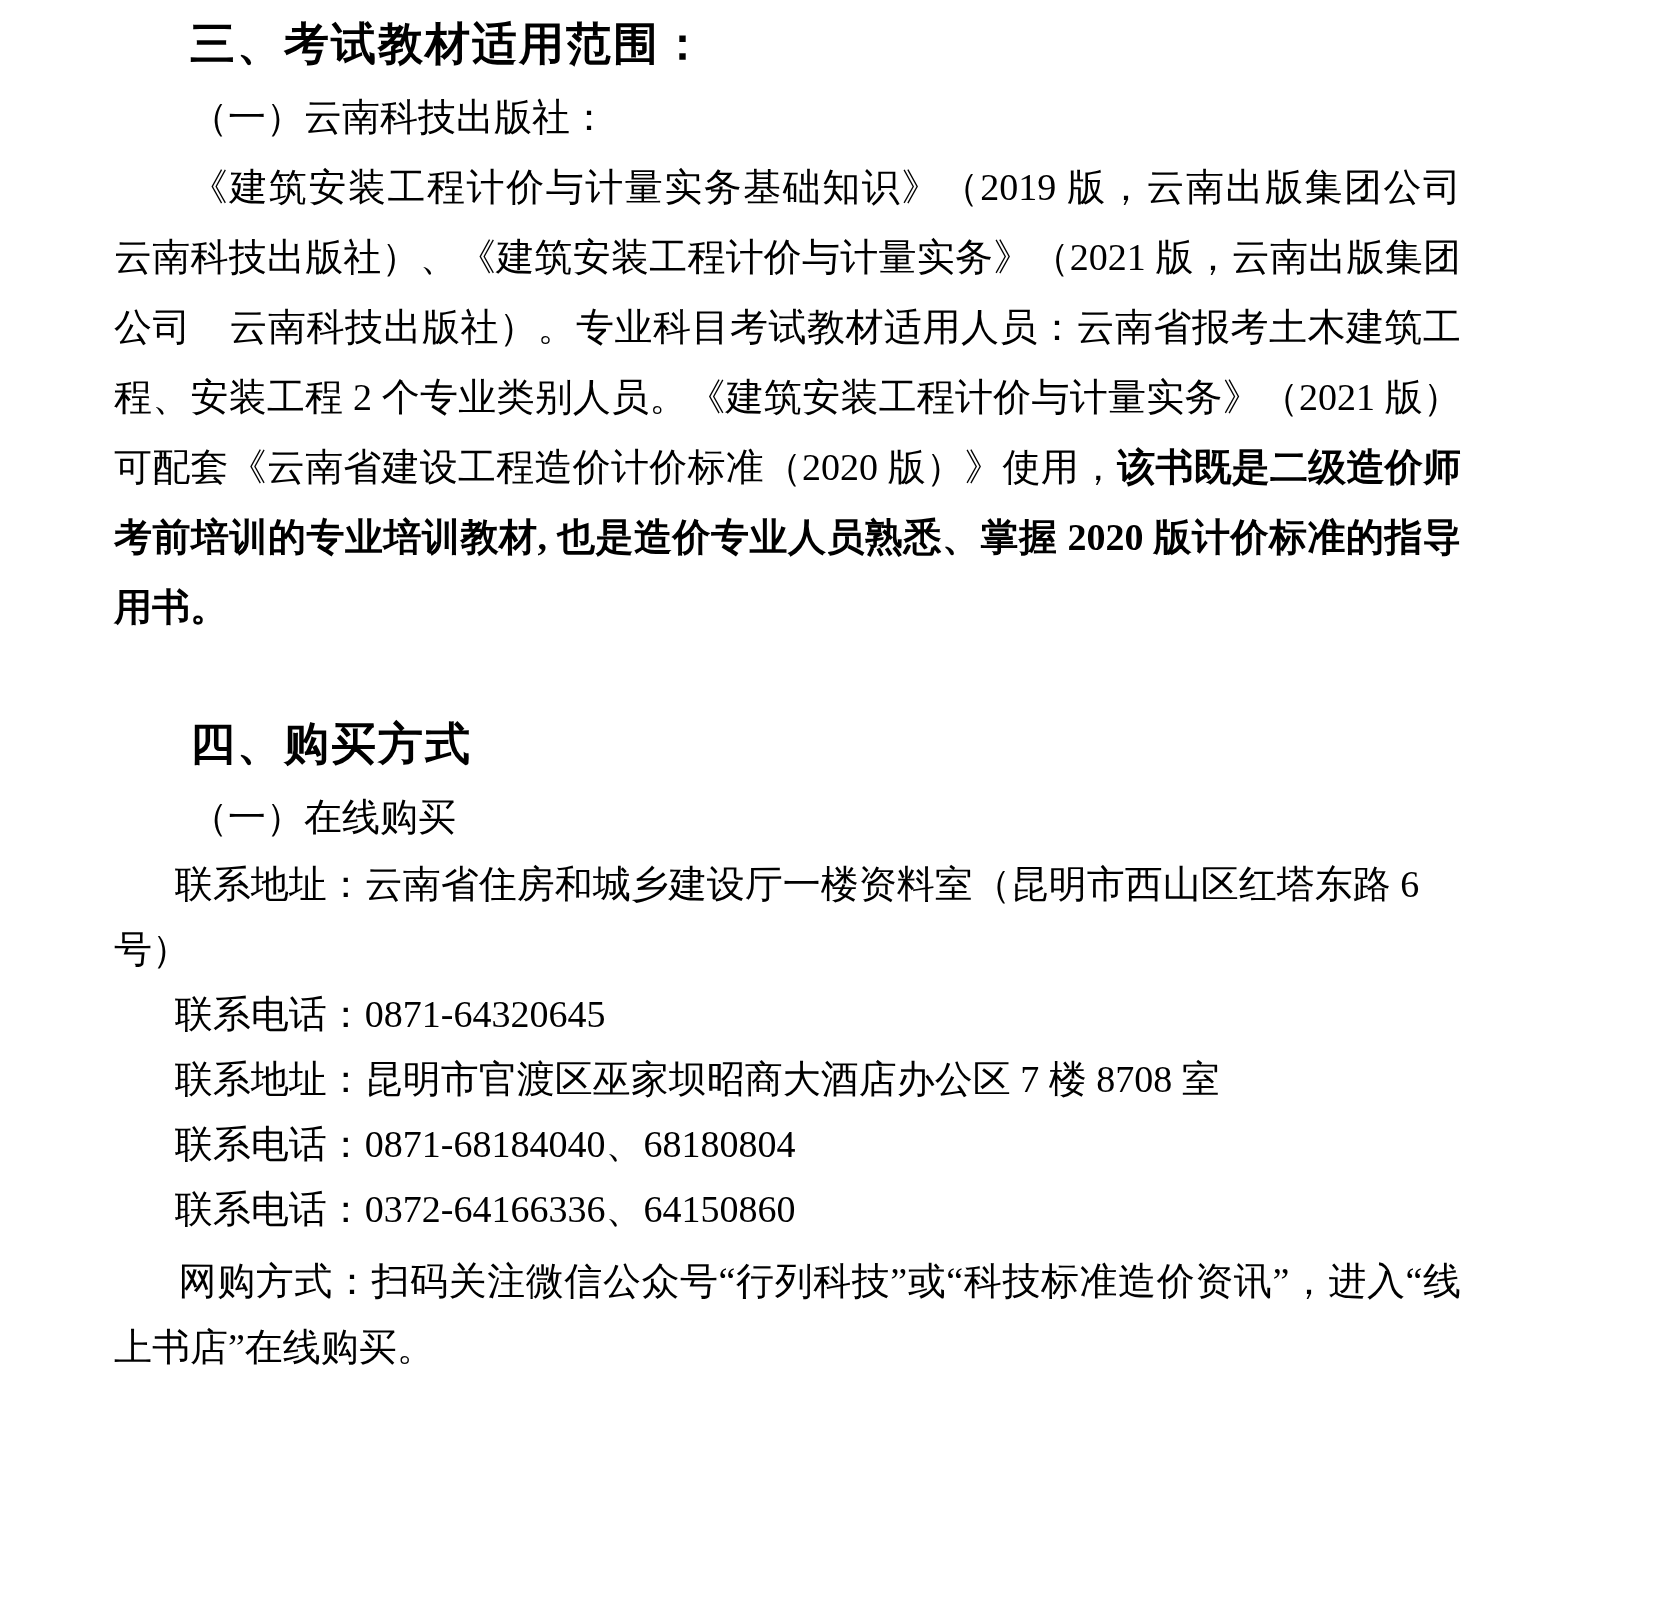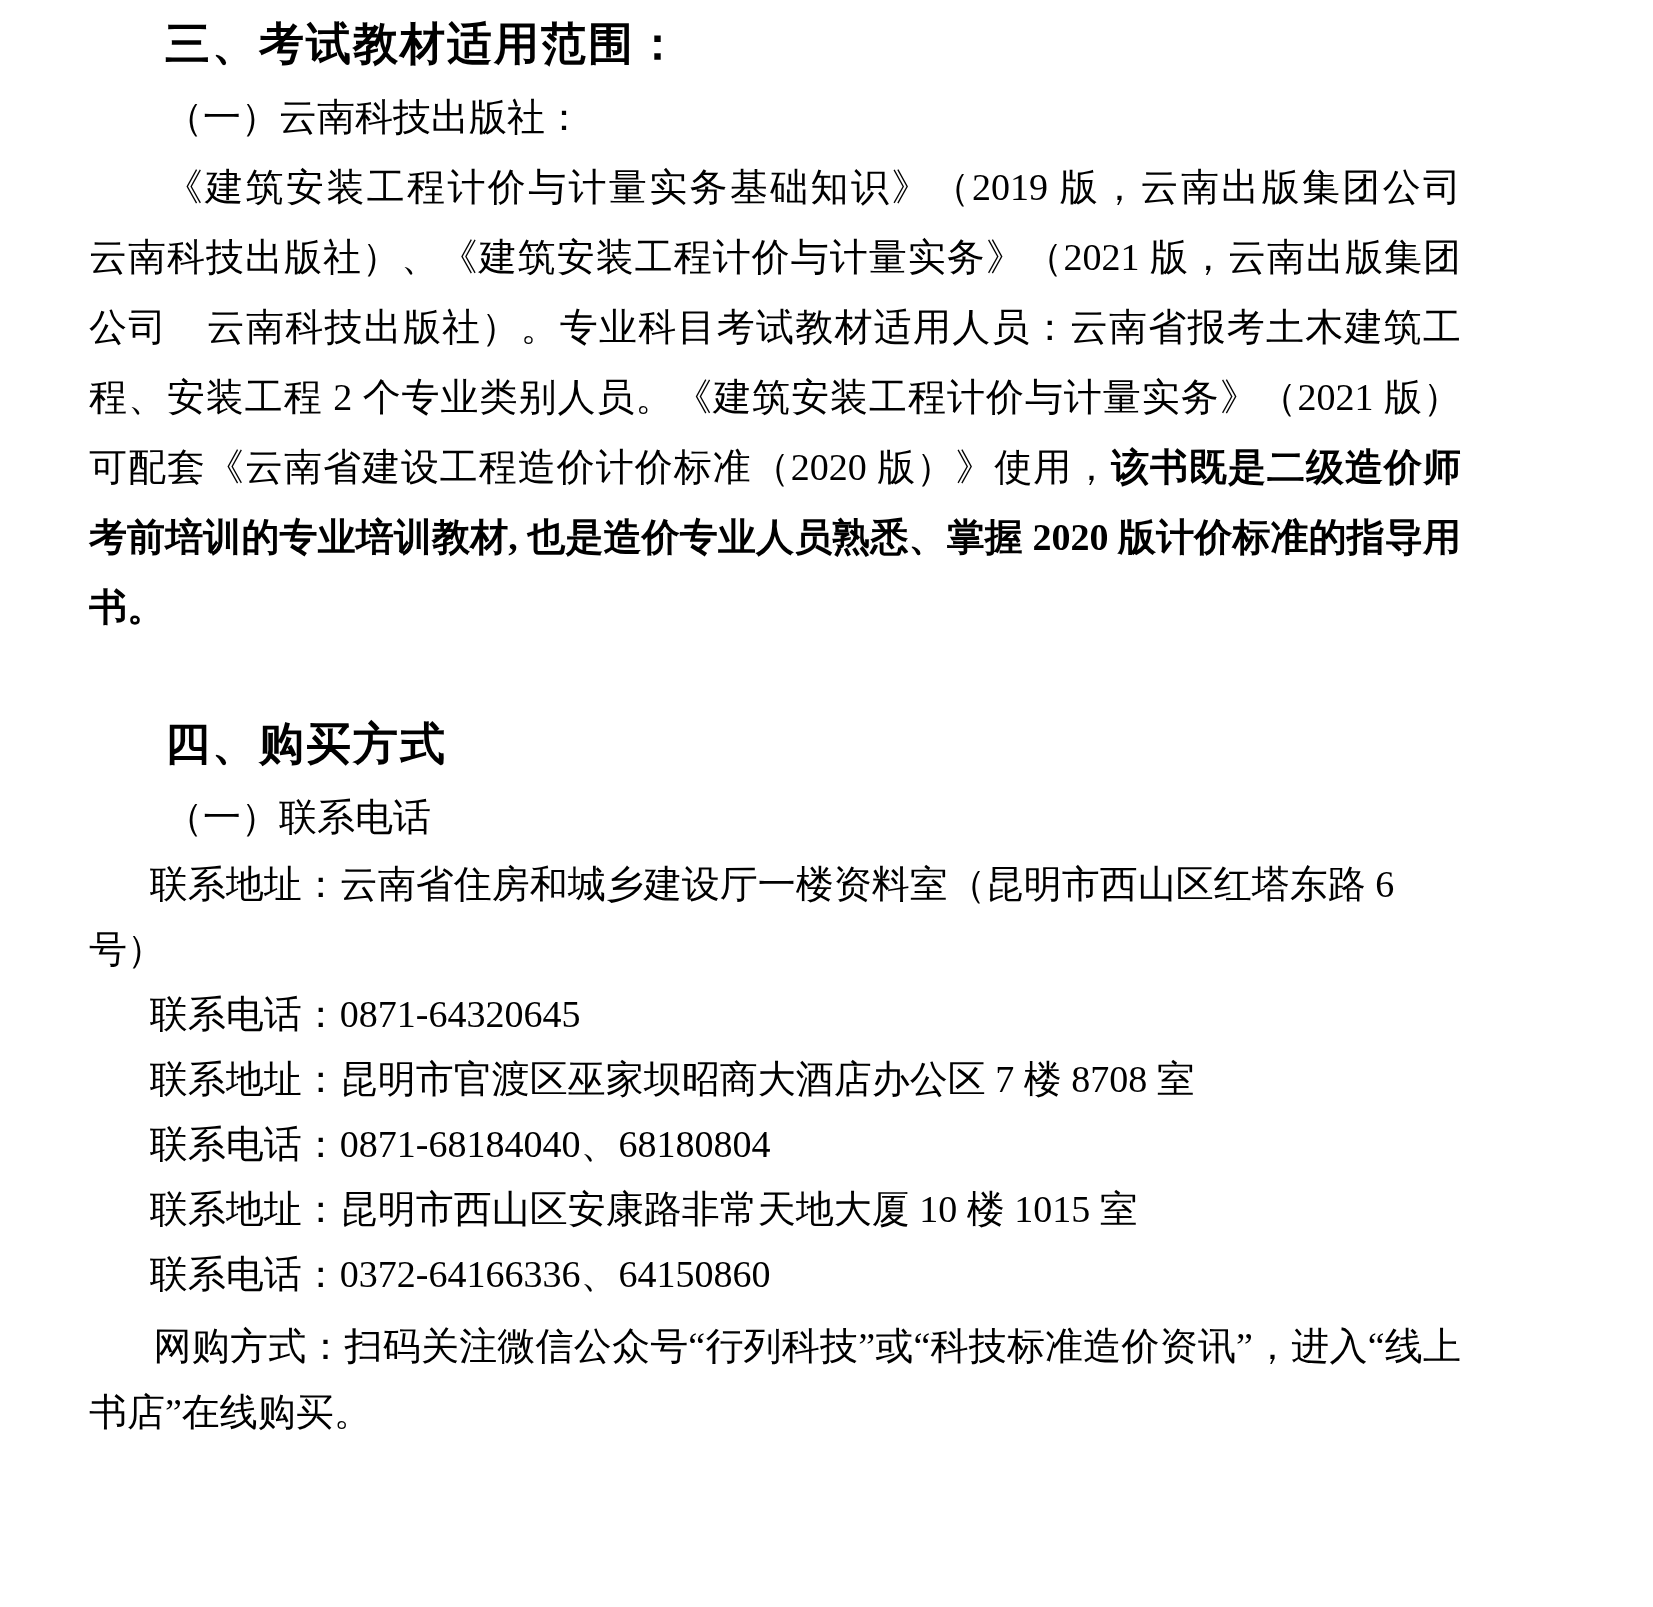--- a/index.html
+++ b/index.html
@@ -9,21 +9,21 @@
   }
   .page {
     position: relative;
     width: 1653px;
     height: 1607px;
     background: #ffffff;
     color: #000000;
     font-family: "Liberation Serif", "DejaVu Serif", serif;
     overflow: hidden;
     box-sizing: border-box;
-    padding: 16px 192px 0 89px;
+    padding: 16px 192px 0 114px;
   }
   .heading {
     font-size: 45px;
     font-weight: bold;
     line-height: 56px;
     margin: 0 0 10px 0;
     padding-left: 76px;
     letter-spacing: 2px;
   }
   .heading.second {
@@ -69,30 +69,29 @@
 
   <h1 class="heading">三、考试教材适用范围：</h1>
 
   <p class="sub-label">（一）云南科技出版社：</p>
 
   <p class="body-para"><span>《建筑安装工程计价与计量实务基础知识》（2019 版，云南出版集团公司　云南科技出版社）、《建筑安装工程计价与计量实务》（2021 版，云南出版集团公司　云南科技出版社）。专业科目考试教材适用人员：云南省报考土木建筑工程、安装工程 2 个专业类别人员。《建筑安装工程计价与计量实务》（2021 版）可配套《云南省建设工程造价计价标准（2020 版）》使用，</span><strong>该书既是二级造价师考前培训的专业培训教材, 也是造价专业人员熟悉、掌握 2020 版计价标准的指导用书。</strong></p>
 
 
   <h1 class="heading second">四、购买方式</h1>
 
-  <p class="sub-label">（一）联系电话</p>
+  <p class="sub-label">（一）在线购买</p>
 
   <p class="contact-line">联系地址：云南省住房和城乡建设厅一楼资料室（昆明市西山区红塔东路 6 号）</p>
 
   <p class="contact-line">联系电话：0871-64320645</p>
 
 
   <p class="contact-line">联系地址：昆明市官渡区巫家坝昭商大酒店办公区 7 楼 8708 室</p>
 
   <p class="contact-line">联系电话：0871-68184040、68180804</p>
 
-  <p class="contact-line">联系地址：昆明市西山区安康路非常天地大厦 10 楼 1015 室</p>
 
   <p class="contact-line">联系电话：0372-64166336、64150860</p>
 
   <p class="online-para">网购方式：扫码关注微信公众号“行列科技”或“科技标准造价资讯”，进入“线上书店”在线购买。</p>
 
 </div>
 
 </body></html>

